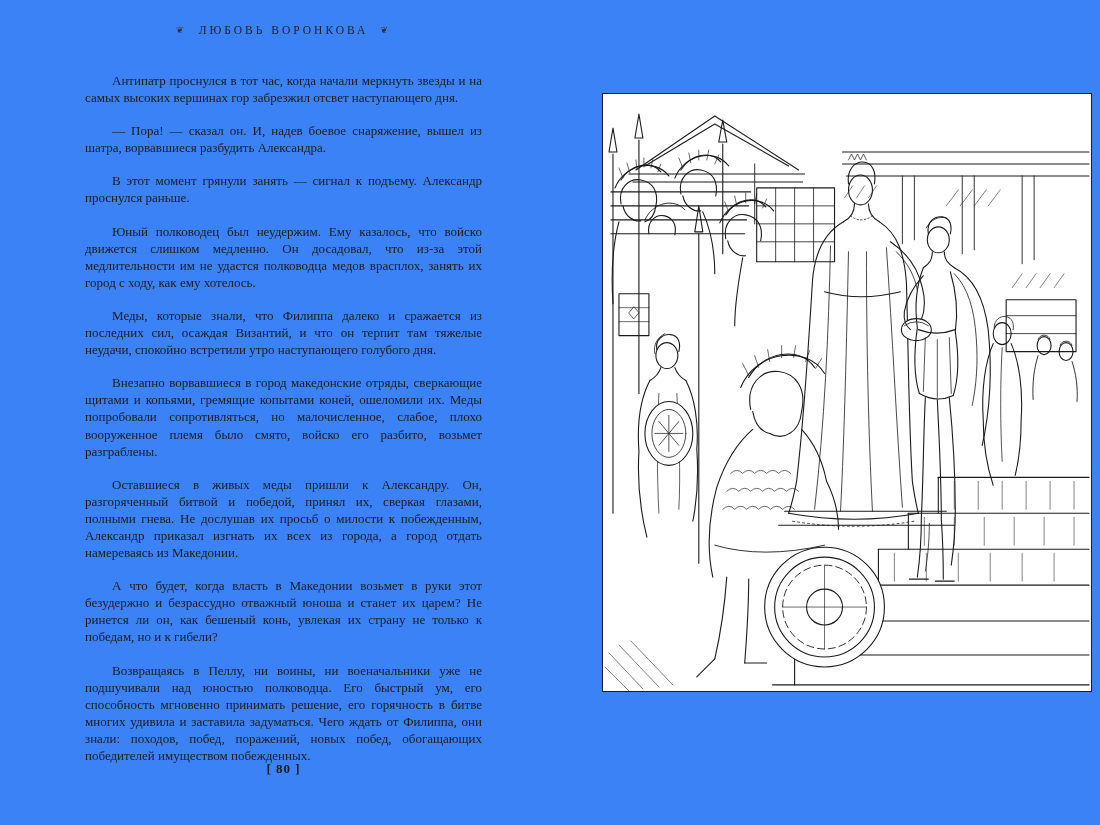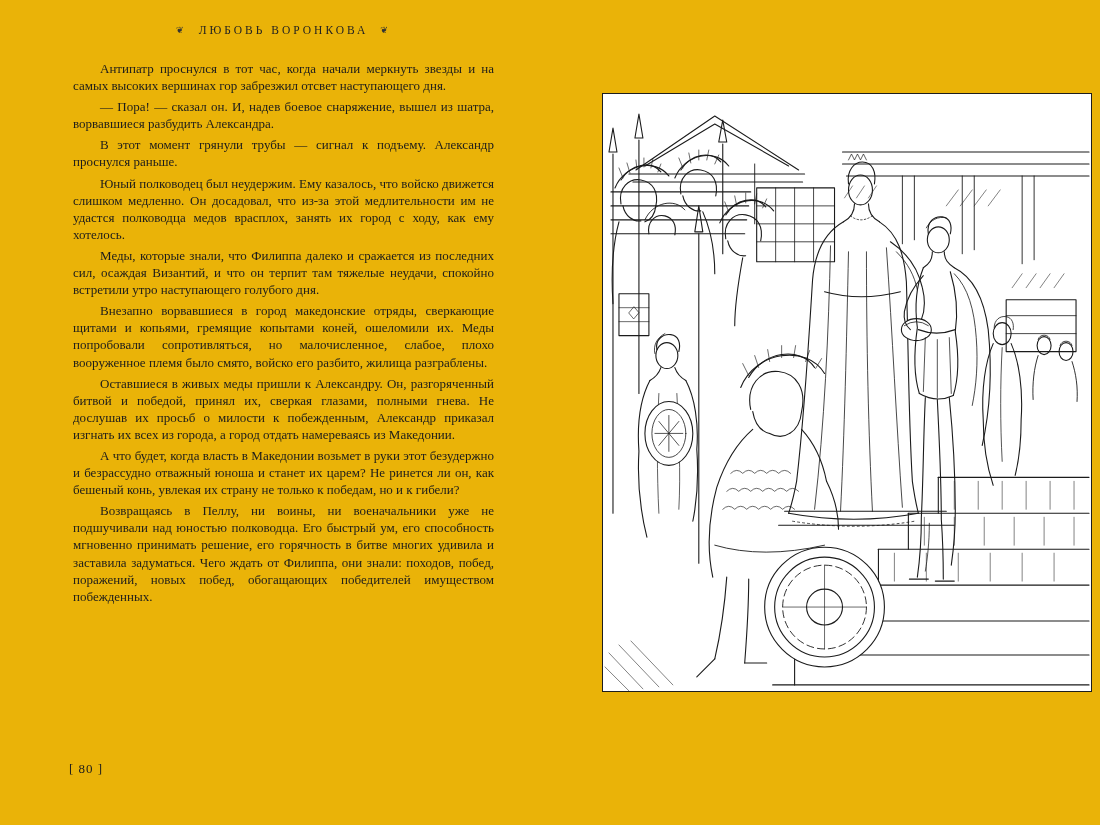--- a/index.html
+++ b/index.html
@@ -4,42 +4,42 @@
 <style>
   * { margin:0; padding:0; box-sizing:border-box; }
   html,body { width:1100px; height:825px; }
   body {
     background:#ffffff;
     font-family:"Liberation Serif", serif;
     color:#1d1d1d;
     position:relative;
     overflow:hidden;
   }
-  .spread { position:absolute; inset:0; background:#eab308; }
+  .spread { position:absolute; inset:0; background:#3b82f6; }
 
   .running-header {
     position:absolute; left:69px; top:24px; width:429px;
     text-align:center; font-size:11.5px; letter-spacing:3px;
     color:#222; white-space:nowrap;
   }
   .running-header .orn {
     font-family:"DejaVu Sans", sans-serif;
     font-size:9px; color:#333; margin:0 12px; vertical-align:1px;
   }
 
   .text-column {
     position:absolute; left:69px; top:56px; width:429px;
     font-size:13px; line-height:17.1px; text-align:justify;
     color:#1c1c1c;
   }
-  .text-column p { text-indent:27px; margin:4px; }
+  .text-column p { text-indent:27px; margin:16px; }
 
   .page-number {
     position:absolute; left:69px; top:761px; width:429px;
-    text-align:left; font-weight:normal; font-size:13px;
+    text-align:center; font-weight:bold; font-size:13px;
     letter-spacing:1px; color:#1c1c1c;
   }
 
   .illustration {
     position:absolute; left:602px; top:93px;
     width:490px; height:599px;
     border:1px solid #1d1d1d; background:#fff;
   }
   .illustration svg { width:100%; height:100%; display:block; }
 </style>
@@ -48,24 +48,24 @@
 
 <div class="spread">
 
   <header class="running-header">
     <span class="orn">❦</span><span>ЛЮБОВЬ ВОРОНКОВА</span><span class="orn">❦</span>
   </header>
 
   <div class="text-column">
     <p>Антипатр проснулся в тот час, когда начали меркнуть звезды и на самых высоких вершинах гор забрезжил отсвет наступающего дня.</p>
     <p>— Пора! — сказал он. И, надев боевое снаряжение, вышел из шатра, ворвавшиеся разбудить Александра.</p>
-    <p>В этот момент грянули трубы — сигнал к подъему. Александр проснулся раньше.</p>
+    <p>В этот момент грянули занять — сигнал к подъему. Александр проснулся раньше.</p>
     <p>Юный полководец был неудержим. Ему казалось, что войско движется слишком медленно. Он досадовал, что из-за этой медлительности им не удастся полководца медов врасплох, занять их город с ходу, как ему хотелось.</p>
     <p>Меды, которые знали, что Филиппа далеко и сражается из последних сил, осаждая Византий, и что он терпит там тяжелые неудачи, спокойно встретили утро наступающего голубого дня.</p>
-    <p>Внезапно ворвавшиеся в город македонские отряды, сверкающие щитами и копьями, гремящие копытами коней, ошеломили их. Меды попробовали сопротивляться, но малочисленное, слабое, плохо вооруженное племя было смято, войско его разбито, жилища разграблены.</p>
+    <p>Внезапно ворвавшиеся в город македонские отряды, сверкающие щитами и копьями, гремящие копытами коней, ошеломили их. Меды попробовали сопротивляться, но малочисленное, слабое, плохо вооруженное племя было смято, войско его разбито, возьмет разграблены.</p>
     <p>Оставшиеся в живых меды пришли к Александру. Он, разгоряченный битвой и победой, принял их, сверкая глазами, полными гнева. Не дослушав их просьб о милости к побежденным, Александр приказал изгнать их всех из города, а город отдать намереваясь из Македонии.</p>
     <p>А что будет, когда власть в Македонии возьмет в руки этот безудержно и безрассудно отважный юноша и станет их царем? Не ринется ли он, как бешеный конь, увлекая их страну не только к победам, но и к гибели?</p>
     <p>Возвращаясь в Пеллу, ни воины, ни военачальники уже не подшучивали над юностью полководца. Его быстрый ум, его способность мгновенно принимать решение, его горячность в битве многих удивила и заставила задуматься. Чего ждать от Филиппа, они знали: походов, побед, поражений, новых побед, обогащающих победителей имуществом побежденных.</p>
   </div>
 
   <footer class="page-number">[ 80 ]</footer>
 
   <figure class="illustration">
     <svg viewBox="0 0 489 598" role="img" xmlns="http://www.w3.org/2000/svg" aria-label="Black-and-white line engraving: young Alexander in a short tunic and cloak stands on temple steps facing a crowned woman in long robes who hands him an offering; around them Macedonian soldiers with plumed helmets, spears and ornamented round shields; a classical building with pediment and columns rises behind.">
       <g fill="none" stroke="#1b1b1b" stroke-width="1.1" stroke-linecap="round" stroke-linejoin="round">

